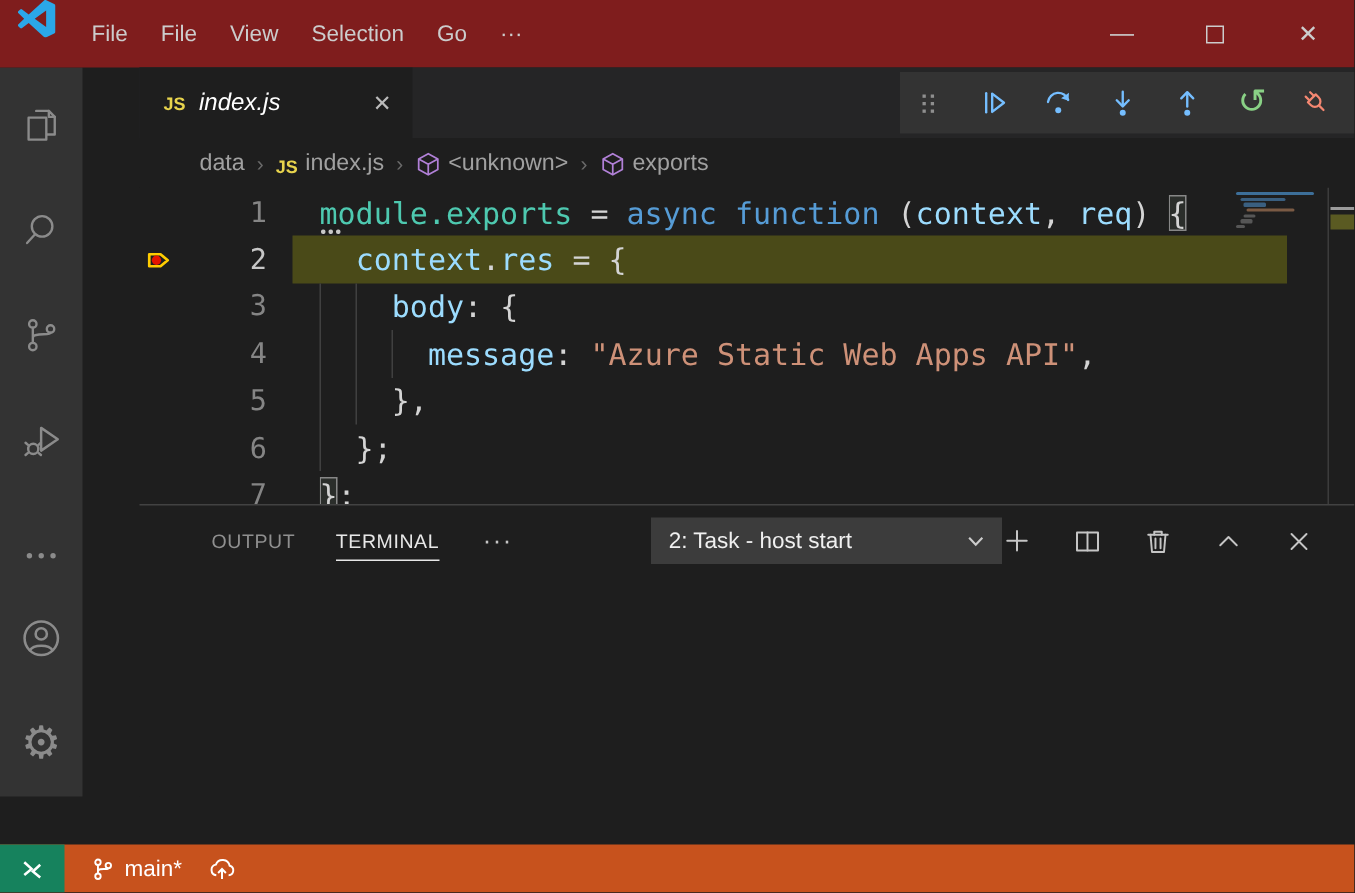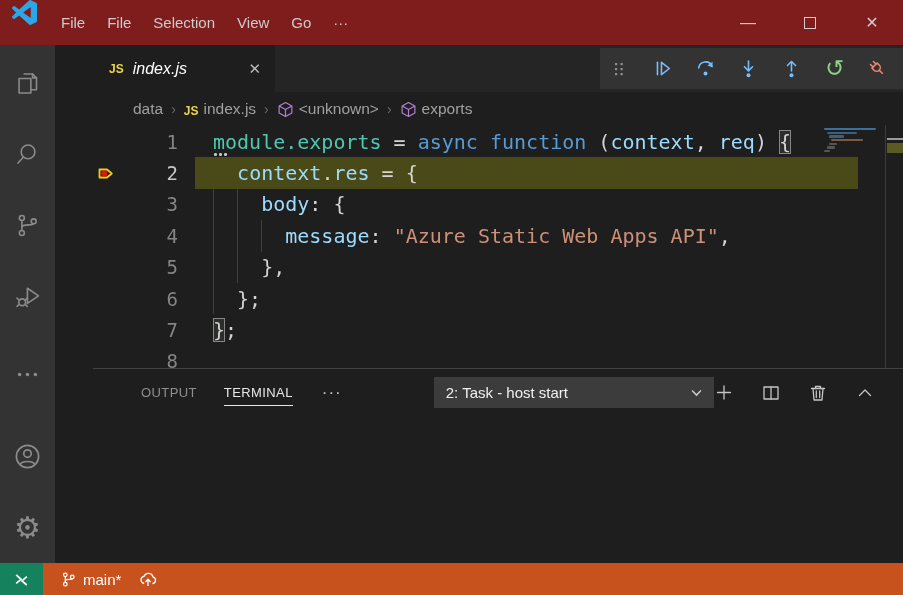--- a/index.html
+++ b/index.html
@@ -63,53 +63,53 @@
   .tok-box{box-shadow:inset 0 0 0 1px #878787;background:rgba(110,130,110,0.16);}
   .guide{position:absolute;width:1px;background:#404040;}
   .hint-dots{position:absolute;width:2.6px;height:2.6px;border-radius:50%;background:#c8c8c8;
     box-shadow:5px 0 0 #c8c8c8,10px 0 0 #c8c8c8;}
   .minimap{position:absolute;top:3px;right:20px;width:63px;}
   .mm-bar{height:2.2px;margin-bottom:1.5px;border-radius:1px;}
   .overview-ruler{position:absolute;top:0;right:0;width:18px;height:100%;border-left:1px solid #3c3c3c;}
   .ovr-mark{position:absolute;left:1px;right:0;}
 
   
-  .panel{height:195px;flex:0 0 195px;border-top:1px solid #424242;background:#1e1e1e;display:flex;}
+  .panel{height:195px;flex:0 0 195px;border-top:1px solid #424242;background:#1e1e1e;display:flex;flex-direction:column;}
   .panel-header{height:47px;flex:0 0 47px;display:flex;align-items:center;padding-left:48px;}
   .panel-tab{font-size:13px;letter-spacing:0.4px;color:#8f8f8f;margin-right:27px;padding:5px 0;}
   .panel-tab.active{color:#e7e7e7;border-bottom:1px solid #e7e7e7;}
   .panel-more{color:#c5c5c5;font-size:17px;letter-spacing:1px;margin-left:2px;}
   .task-dropdown{margin-left:92px;width:280px;height:31px;background:#3c3c3c;display:flex;align-items:center;
     justify-content:space-between;padding:0 12px;color:#f0f0f0;font-size:15px;}
   .panel-actions{margin-left:auto;display:flex;align-items:center;gap:27px;padding-right:27px;}
   .pa-btn{width:20px;height:20px;display:flex;align-items:center;justify-content:center;}
   .terminal{flex:1;padding:13px 0 0 41px;font-family:"DejaVu Sans Mono",monospace;font-size:19px;line-height:26px;}
   .term-text{width:70.4ch;white-space:pre-wrap;word-break:break-all;}
   .t-dim{color:var(--c-term-dim);} .t-info{color:var(--c-term-info);}
   .term-cursor{width:11px;height:24px;background:#c2c7c9;margin-top:2px;}
 
   
-  .statusbar{height:32px;flex:0 0 32px;background:var(--c-statusbar);display:flex;align-items:center;color:#ffffff;font-size:15px;}
+  .statusbar{height:32px;flex:0 0 32px;background:var(--c-statusbar);display:flex;align-items:center;color:#ffffff;font-size:15px;margin-top:32px;}
   .remote{width:43px;height:100%;background:var(--c-remote);display:flex;align-items:center;justify-content:center;}
   .sb-item{display:flex;align-items:center;gap:6px;margin-left:17px;}
 </style>
 </head>
 <body>
 
 <div class="window">
 
   <div class="titlebar">
     <svg class="logo" viewBox="0 0 100 100">
       <path fill="#2ba7e8" d="M96.5 10.6 75.7.6a6.1 6.1 0 0 0-7 1.2L28.5 38.4 11 25.1a4.1 4.1 0 0 0-5.2.2L1.3 29.4a4.1 4.1 0 0 0 0 6L16.4 50 1.3 64.6a4.1 4.1 0 0 0 0 6l4.4 4.1a4.1 4.1 0 0 0 5.3.2l17.5-13.3 40.2 36.6a6.1 6.1 0 0 0 7 1.2l20.8-10a6.1 6.1 0 0 0 3.5-5.6V16.2a6.1 6.1 0 0 0-3.5-5.6ZM75 72.3 44.6 50 75 27.7Z"></path>
     </svg>
     <div class="menus" id="menus">
         <div class="menu-item">File</div>
         <div class="menu-item">File</div>
+        <div class="menu-item">View</div>
         <div class="menu-item">Selection</div>
-        <div class="menu-item">View</div>
         <div class="menu-item">Go</div>
         <div class="menu-item">···</div>
       </div>
     <div class="win-controls">
       <div class="win-btn">
           <span>—</span>
         </div>
       <div class="win-btn">
           <span class="max-box"></span>
         </div>

